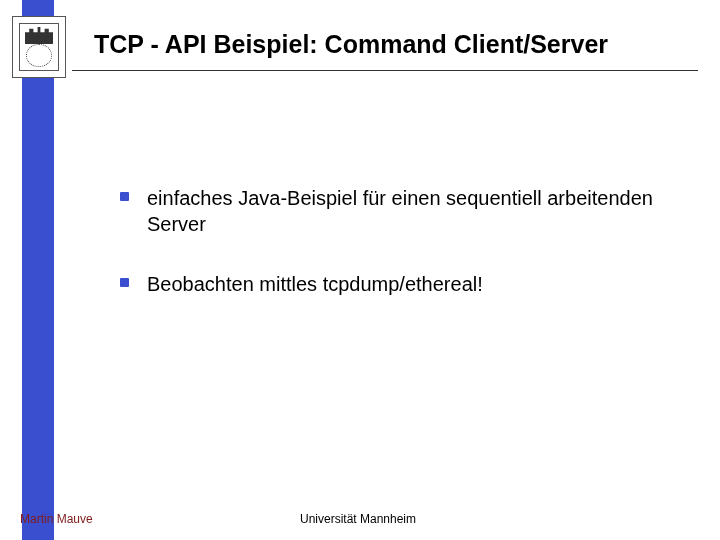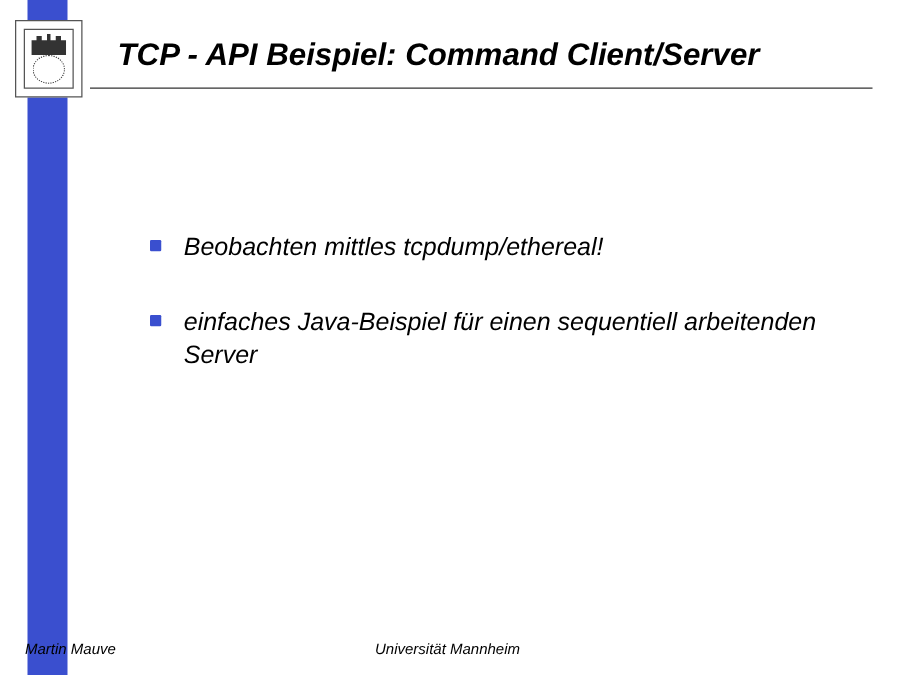--- a/index.html
+++ b/index.html
@@ -1,29 +1,29 @@
 <!DOCTYPE html>
 <html><head>
 <meta charset="utf-8">
 <style>
   * { margin: 0; padding: 0; box-sizing: border-box; }
   html, body { width: 720px; height: 540px; font-family: Arial, Helvetica, sans-serif; background: #fff; overflow: hidden; }
-  .slide { position: relative; width: 716px; height: 540px; font-style: italic; }
+  .slide { position: relative; width: 716px; height: 540px; }
   .blue-bar { position: absolute; left: 22px; top: 0; width: 32px; height: 540px; background: #3a4fcf; }
   .logo-box { position: absolute; left: 12px; top: 16px; width: 54px; height: 62px; background: #fff; border: 1px solid #555; }
   .logo-inner { position: absolute; left: 6px; top: 6px; right: 6px; bottom: 6px; border: 1px solid #555; display: flex; flex-direction: column; align-items: center; justify-content: space-between; padding: 3px 2px; }
   .logo-castle { width: 28px; height: 20px; background: #333; clip-path: polygon(0 30%, 15% 30%, 15% 10%, 30% 10%, 30% 30%, 45% 30%, 45% 0, 55% 0, 55% 30%, 70% 30%, 70% 10%, 85% 10%, 85% 30%, 100% 30%, 100% 100%, 0 100%); }
   .logo-seal { width: 26px; height: 26px; border-radius: 50%; border: 1px dotted #444; }
   .title { position: absolute; left: 94px; top: 30px; font-size: 25px; font-weight: bold; color: #000; white-space: nowrap; }
   .title-rule { position: absolute; left: 72px; right: 18px; top: 70px; height: 1px; background: #333; }
   .content { position: absolute; left: 120px; top: 185px; right: 40px; }
   .bullet-item { display: flex; align-items: flex-start; margin-bottom: 34px; }
   .bullet-dot { width: 9px; height: 9px; background: #3a4fcf; border-radius: 1px; margin-top: 7px; margin-right: 18px; flex-shrink: 0; }
   .bullet-text { font-size: 20px; line-height: 1.3; color: #000; }
-  .footer-left { position: absolute; left: 20px; bottom: 14px; font-size: 12px; color: #000000; }
+  .footer-left { position: absolute; left: 20px; bottom: 14px; font-size: 12px; color: #7f1d1d; }
   .footer-center { position: absolute; left: 0; right: 0; bottom: 14px; text-align: center; font-size: 12px; color: #000000; }
 </style>
 </head>
 <body>
 
 <div class="slide">
   <div class="blue-bar"></div>
 
   <div class="logo-box">
     <div class="logo-inner">
@@ -31,23 +31,23 @@
       <div class="logo-seal"></div>
     </div>
   </div>
 
   <h1 class="title">TCP - API Beispiel: Command Client/Server</h1>
   <div class="title-rule"></div>
 
   <div class="content">
     <div class="bullet-item">
       <div class="bullet-dot"></div>
-      <div class="bullet-text">Beobachten mittles tcpdump/ethereal!</div>
+      <div class="bullet-text">einfaches Java-Beispiel für einen sequentiell arbeitenden Server</div>
     </div>
     <div class="bullet-item">
       <div class="bullet-dot"></div>
-      <div class="bullet-text">einfaches Java-Beispiel für einen sequentiell arbeitenden Server</div>
+      <div class="bullet-text">Beobachten mittles tcpdump/ethereal!</div>
     </div>
   </div>
 
   <div class="footer-left">Martin Mauve</div>
   <div class="footer-center">Universität Mannheim</div>
 </div>
 
 </body></html>

